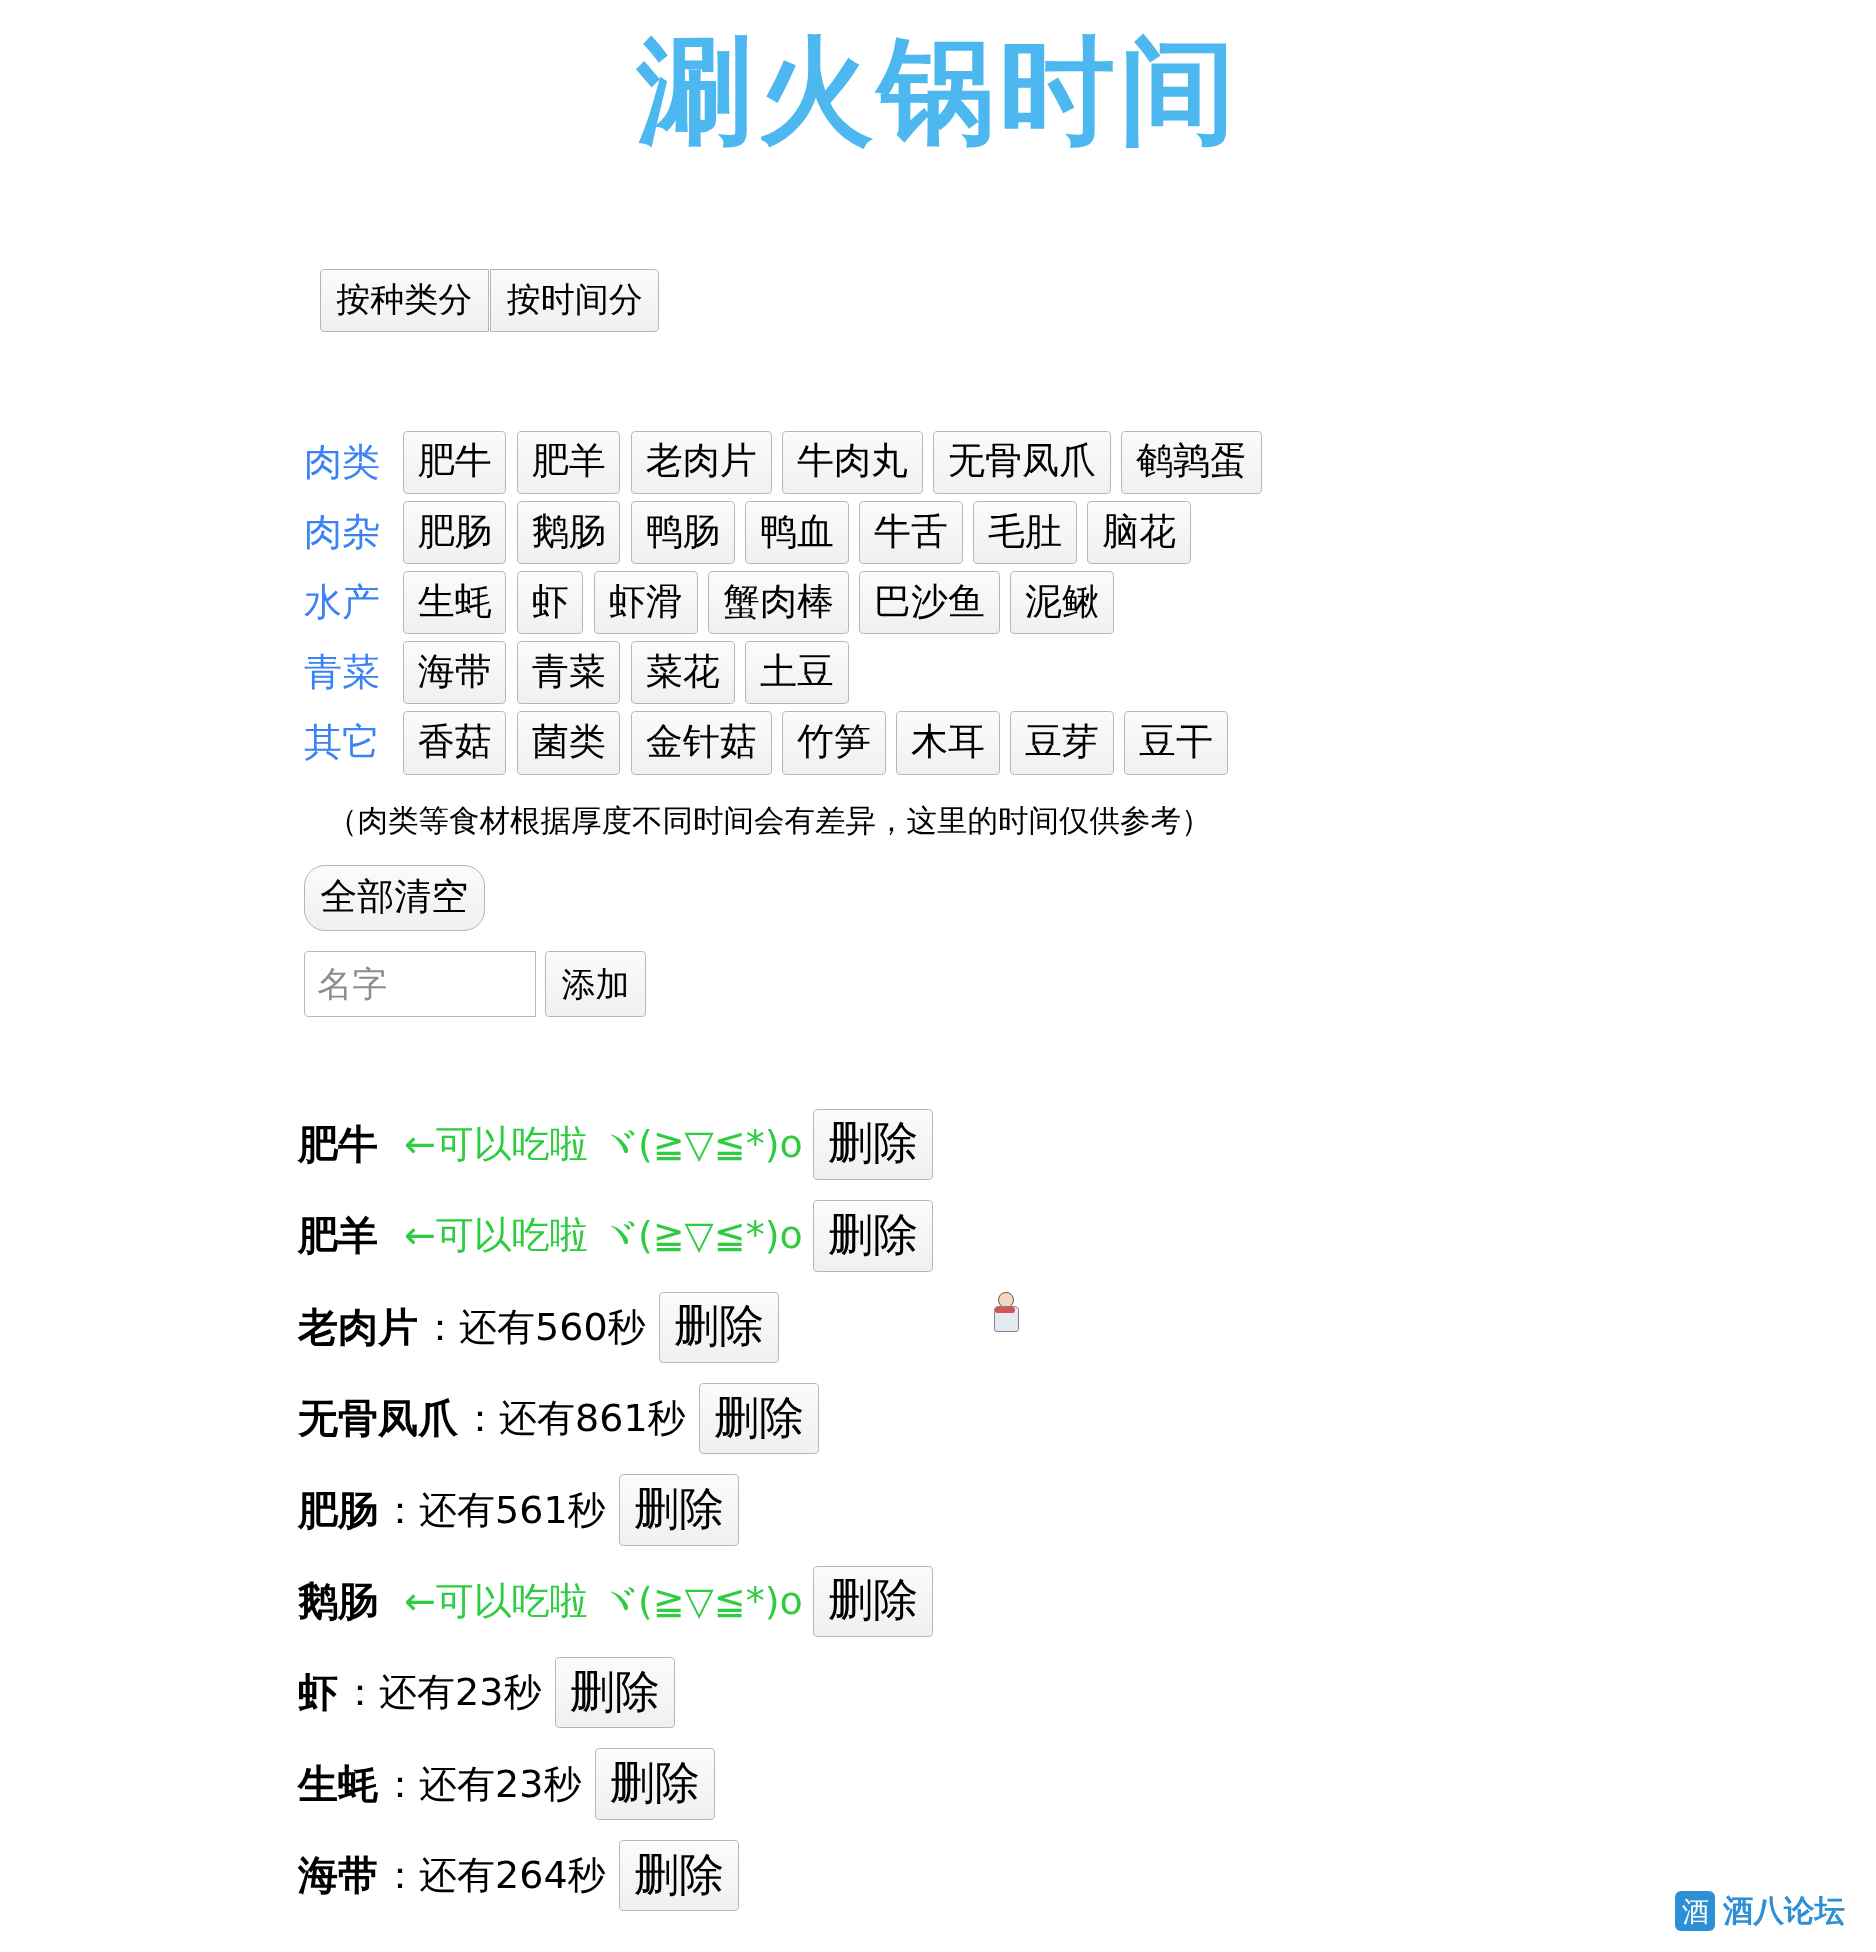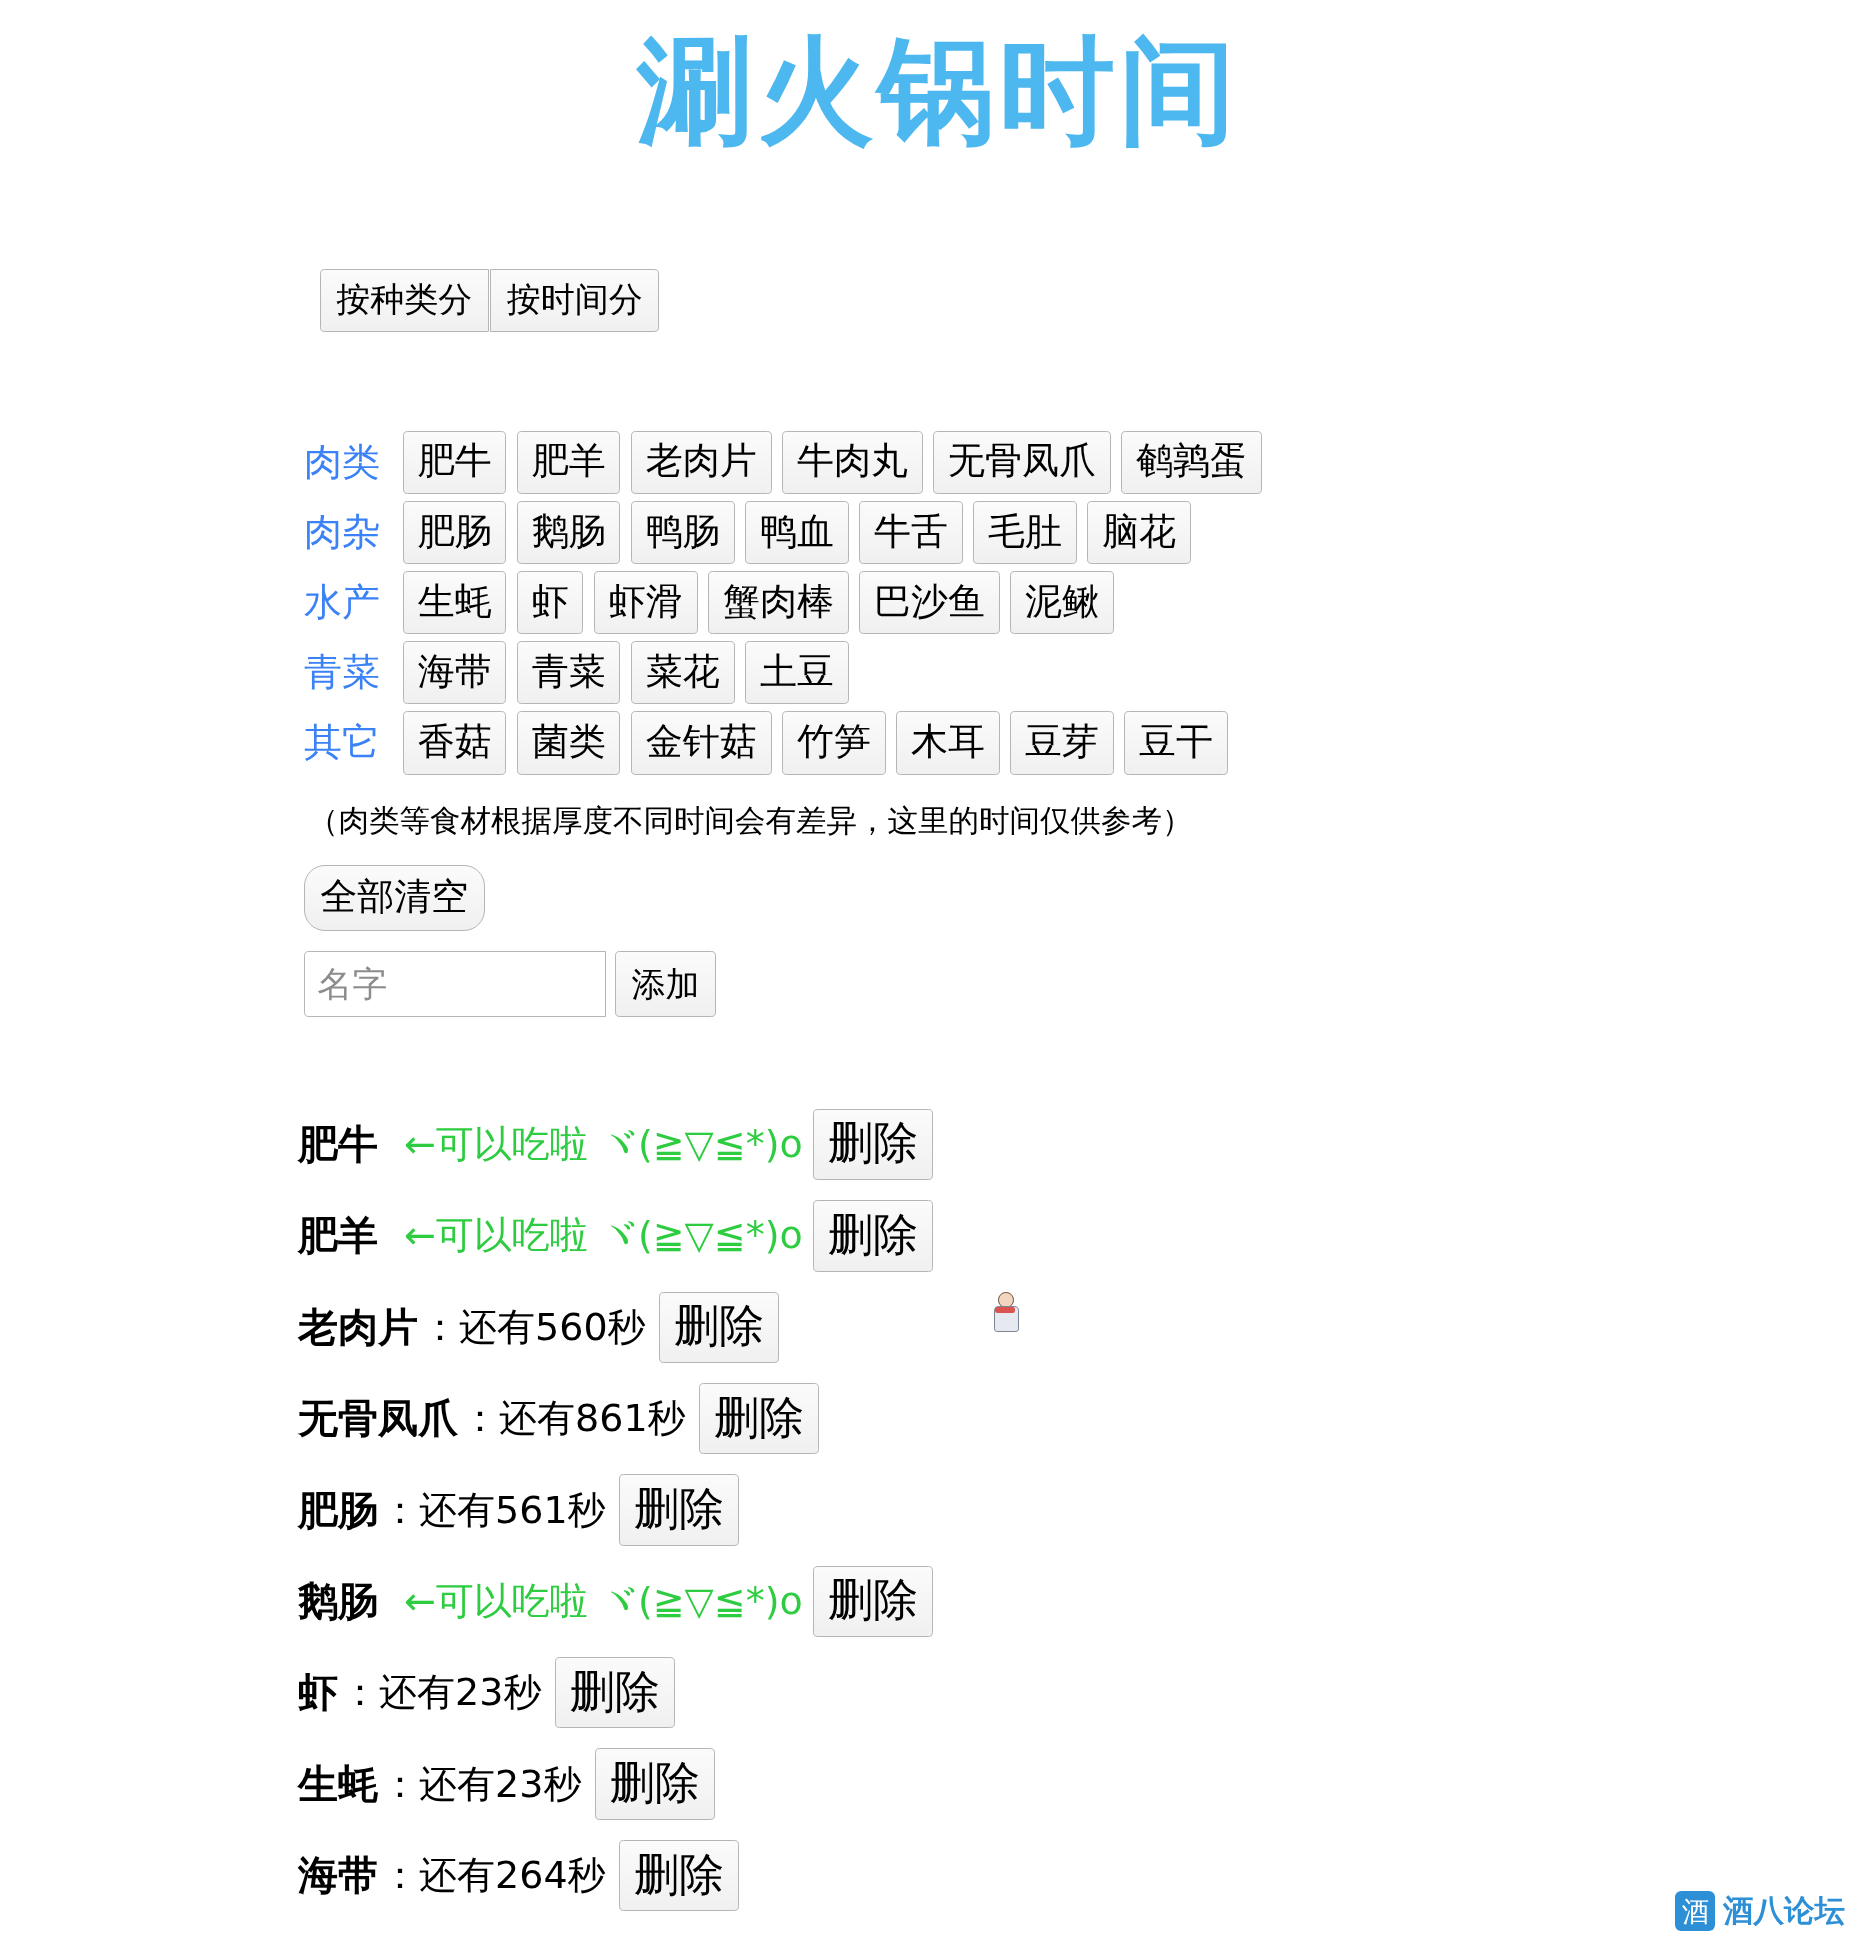--- a/index.html
+++ b/index.html
@@ -74,20 +74,21 @@
     margin-right: 10.7px;
     padding: 10.7px 13.7px 13.7px 13.7px;
     font-size: 37px;
   }
   .note {
     padding-left: 308px;
     padding-top: 20px;
     font-size: 30.5px;
     color: #000;
     font-family: Liberation Serif, serif;
+    margin-left: 19px;
   }
   .clear-row { padding-left: 304px; padding-top: 23px; }
   .clear-row .btn { font-size: 37px; padding: 12.2px 15.3px 15.3px; border-radius: 21px; }
   
   .add-row {
     padding-left: 304px;
     padding-top: 20px;
     display: flex;
     align-items: stretch;
   }
@@ -96,21 +97,21 @@
     padding: 10.7px 12.2px;
     border: 1.5px solid #b5b5b5;
     border-radius: 4.6px;
     background: #fff;
     box-sizing: border-box;
     height: 66px;
     color: #000;
     font-family: "DejaVu Sans", "Liberation Sans", sans-serif;
   }
   .add-row input::placeholder { color: #8c8c8c; }
-  #name-field { width: 302px; border-top-right-radius:0; border-bottom-right-radius:0;}
+  #name-field { width: 232px; border-top-right-radius:0; border-bottom-right-radius:0;}
   #time-field { width: 290px; margin-left: 10.7px; }
   .add-row .btn { margin-left: 9.2px; height: 66px; padding: 12.2px 15.3px; display:flex; align-items:center;}
   
   .timer-list { padding-left: 298px; padding-top: 92px; }
   .timer-item {
     display: flex;
     align-items: center;
     margin-bottom: 21.4px;
     height: 70px;
   }

